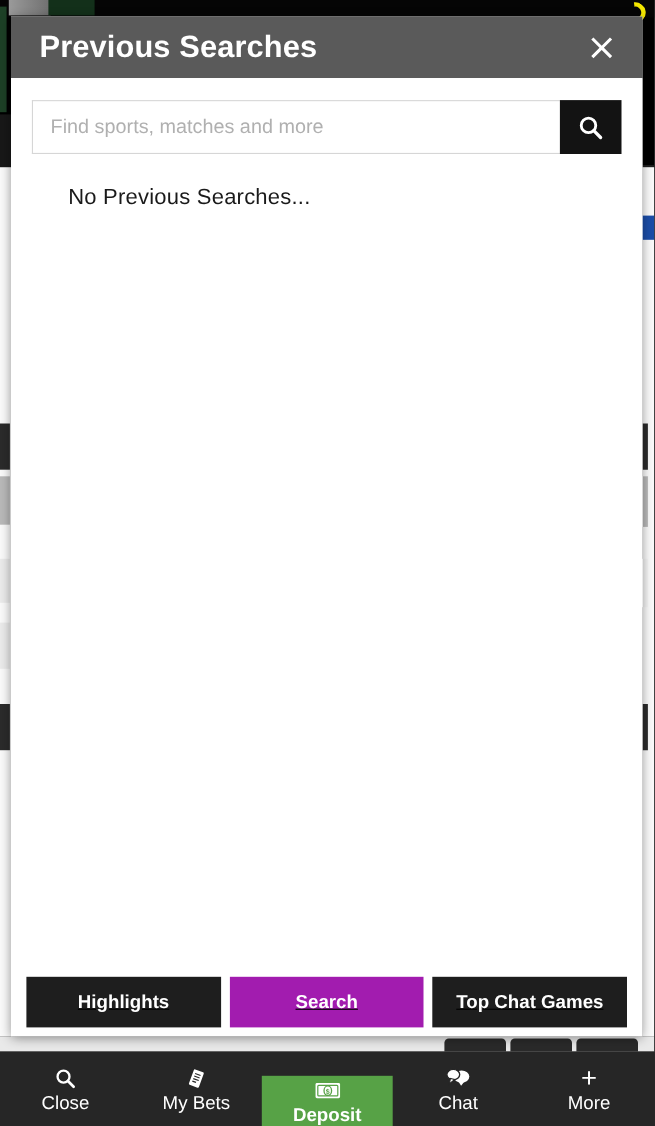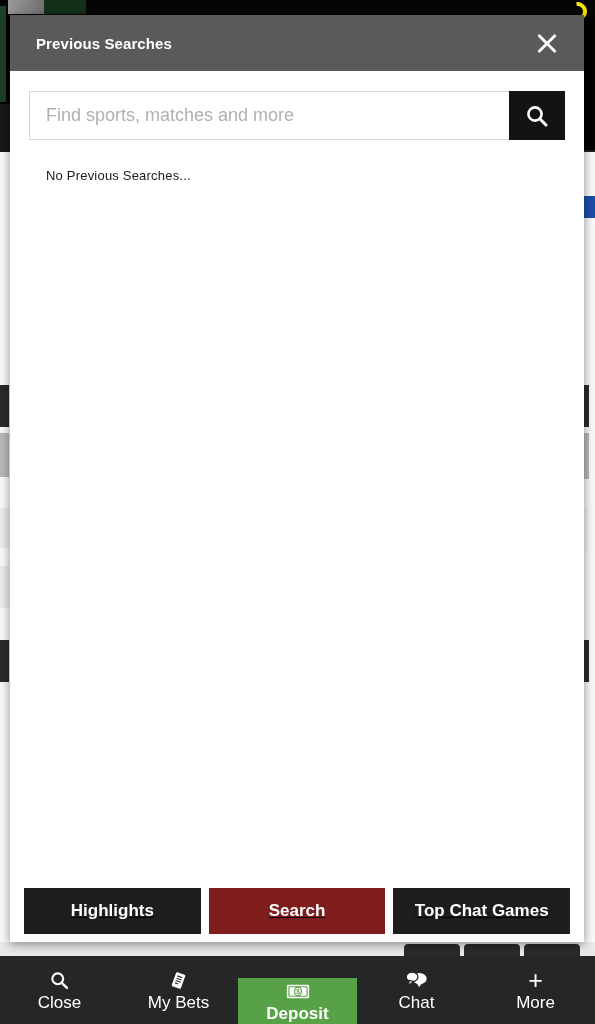--- a/index.html
+++ b/index.html
@@ -116,21 +116,21 @@
     flex: 0 0 auto;
     height: 56px;
     background: #5a5a5a;
     display: flex;
     align-items: center;
     justify-content: space-between;
     padding: 0 20px 0 26px;
   }
   .modal-title {
     color: #ffffff;
-    font-size: 15px;
+    font-size: 28px;
     font-weight: bold;
     letter-spacing: .1px;
   }
   .close-btn {
     width: 34px; height: 34px;
     display: flex;
     align-items: center;
     justify-content: center;
     cursor: pointer;
     background: transparent;
@@ -172,22 +172,22 @@
     background: #131313;
     border: none;
     display: flex;
     align-items: center;
     justify-content: center;
     cursor: pointer;
   }
 
   .empty-msg {
     margin-top: 28px;
-    margin-left: 17px;
-    font-size: 13px;
+    margin-left: 33px;
+    font-size: 20px;
     color: #1a1a1a;
     letter-spacing: .2px;
   }
 
   
   .modal-footer {
     flex: 0 0 auto;
     height: 62px;
     background: #ffffff;
     display: flex;
@@ -204,21 +204,21 @@
     justify-content: center;
     color: #ffffff;
     font-size: 17px;
     font-weight: bold;
     cursor: pointer;
     border: none;
     font-family: "Liberation Sans", sans-serif;
     background: #1e1e1e;
     white-space: nowrap;
   }
-  .seg-tab.active { background: #7f1d1d; }
+  .seg-tab.active { background: #a21caf; }
 
   
   .bottom-nav {
     position: absolute;
     left: 0; bottom: 0;
     width: 595px; height: 68px;
     background: #262626;
     display: flex;
     align-items: stretch;
   }

